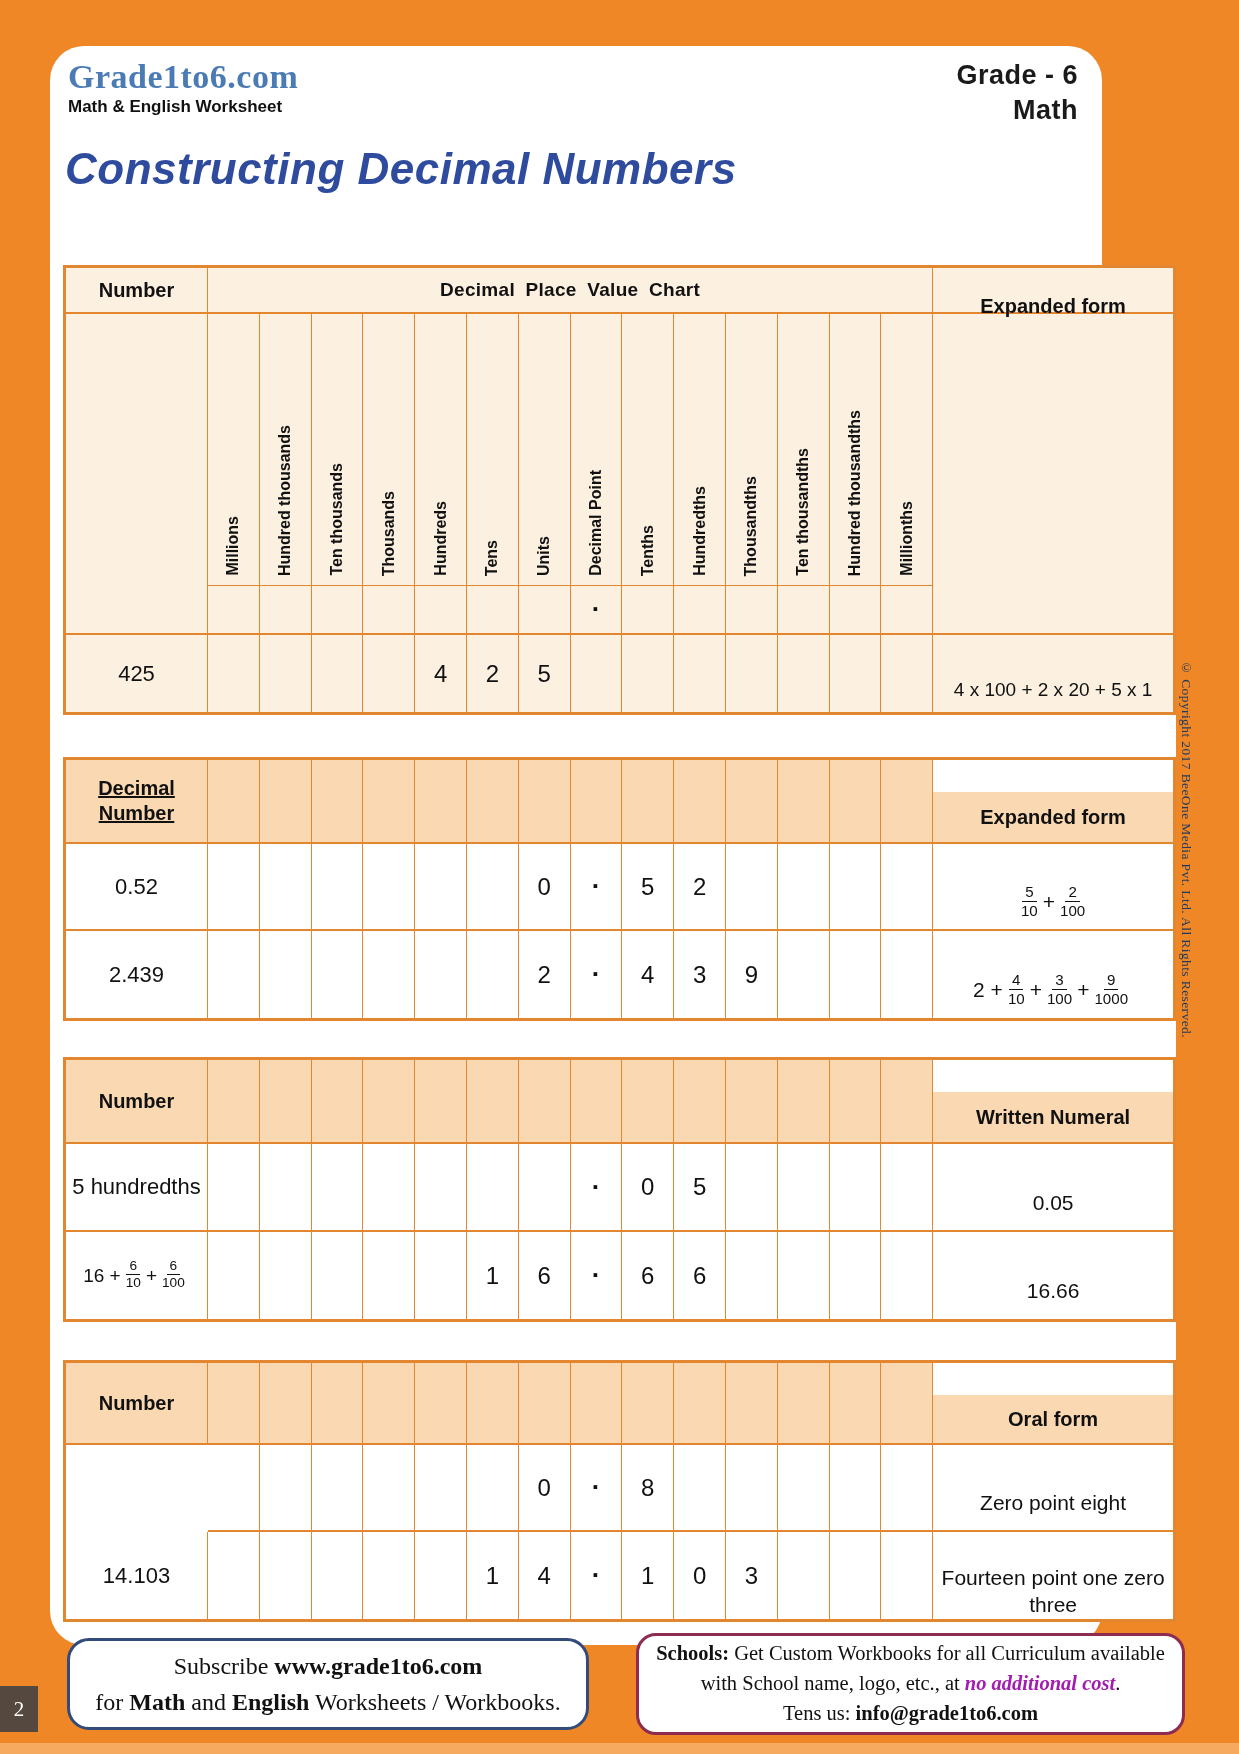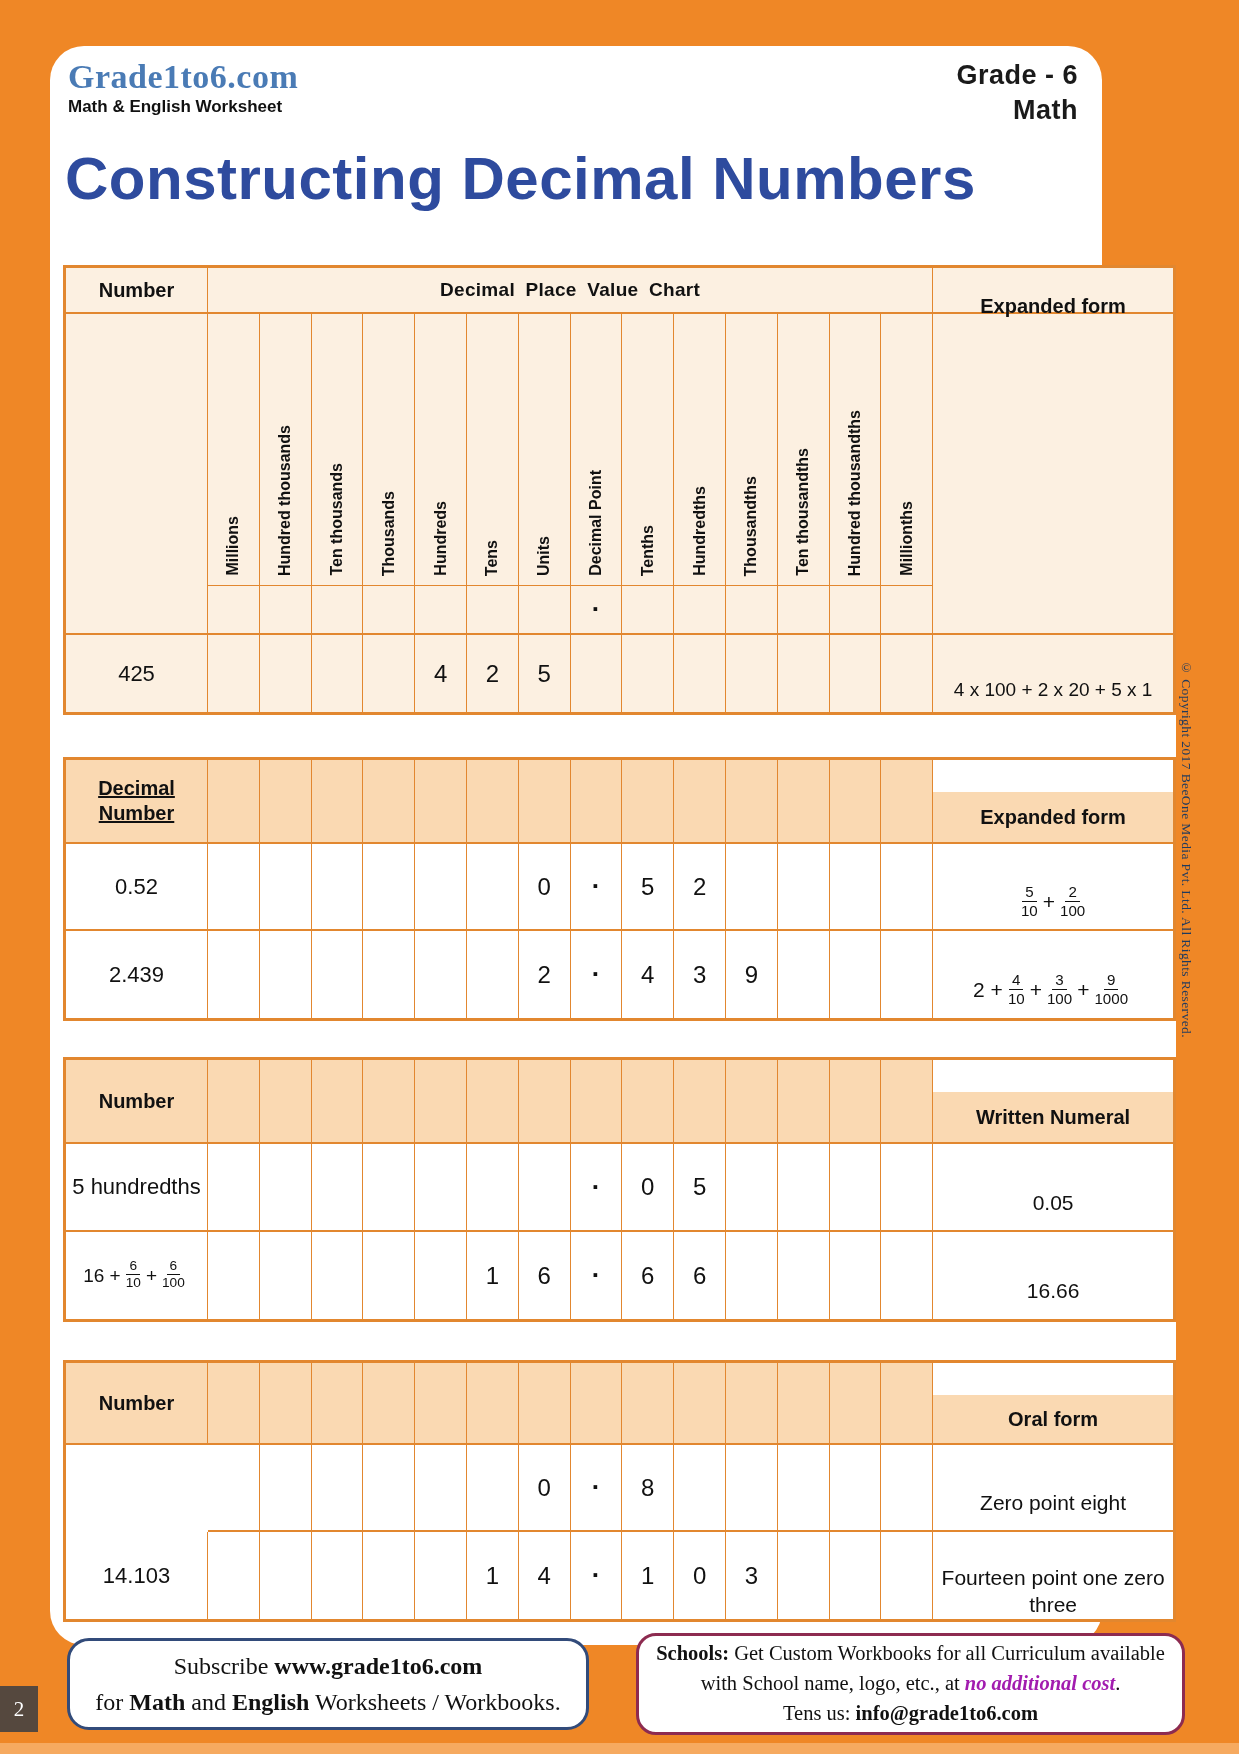--- a/index.html
+++ b/index.html
@@ -20,21 +20,21 @@
   .bottom-strip{position:absolute;left:0;bottom:0;width:100%;height:11px;background:#F6AA60;}
   .card{position:absolute;left:50px;top:46px;width:1052px;height:1599px;background:#ffffff;border-radius:34px;}
 
   
   .hdr{position:absolute;left:18px;top:12px;right:24px;display:flex;justify-content:space-between;}
   .logo{font-family:"Liberation Serif",serif;font-weight:bold;font-size:34px;color:var(--logo_blue);letter-spacing:0.5px;}
   .tagline{font-size:17px;font-weight:bold;color:#111;margin-top:1px;}
   .grade{{text-align:right;}}
   .grade div{font-size:27px;font-weight:bold;color:#1a1a1a;text-align:right;line-height:1.3;letter-spacing:0.5px;}
 
-  .title{position:absolute;left:15px;top:98px;font-size:60px;font-weight:bold;color:var(--title_blue);letter-spacing:0.5px;}
+  .title{position:absolute;left:15px;top:98px;font-size:44px;font-weight:bold;color:var(--title_blue);letter-spacing:0.5px;font-style:italic;}
 
   
   .worksheet{position:absolute;left:13px;top:219px;width:1113px;}
   .sec{display:grid;grid-template-columns:142px repeat(14,51.8px) 1fr;border:3px solid var(--table_border);}
   .sec1{background:var(--cell_cream);grid-template-rows:46px 272px 49px 77px;}
   .sec2{grid-template-rows:84px 87px 87px;background:#fff;}
   .sec3{grid-template-rows:84px 88px 87px;background:#fff;}
   .sec4{grid-template-rows:82px 87px 87px;background:#fff;}
   .gap{background:#fff;}
   .g1{height:42px;} .g2{height:36px;} .g3{height:38px;}

